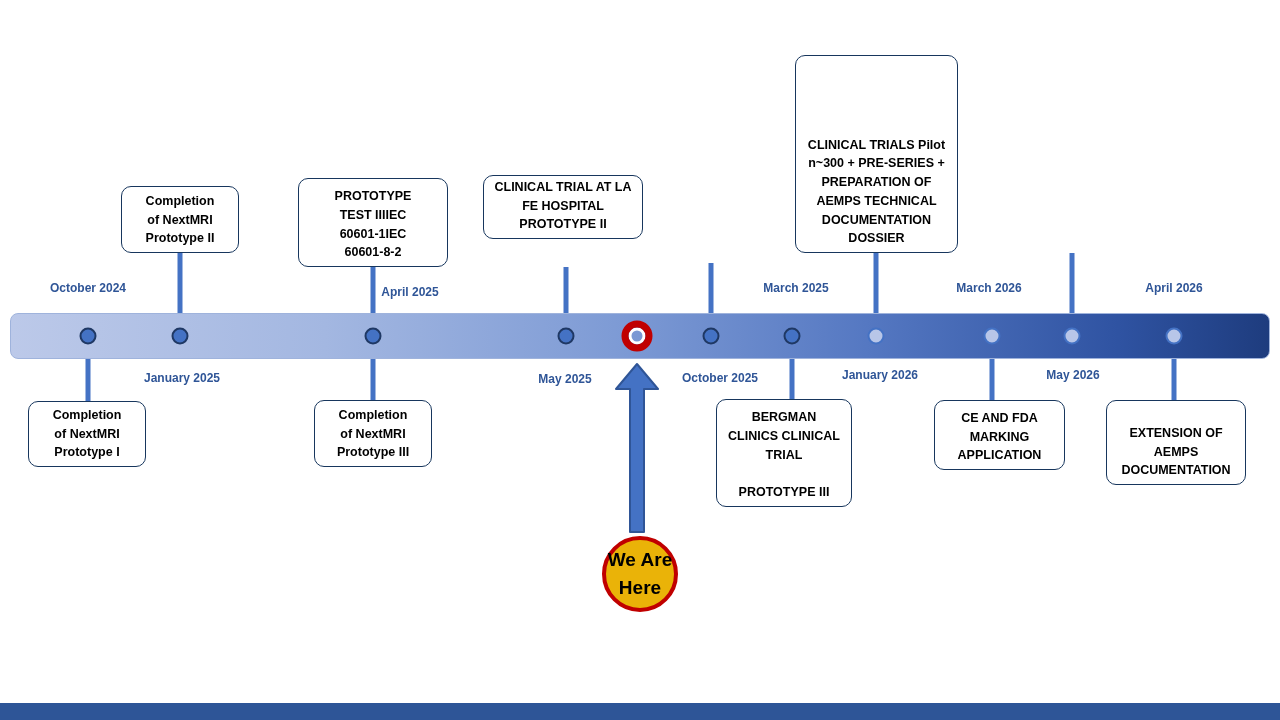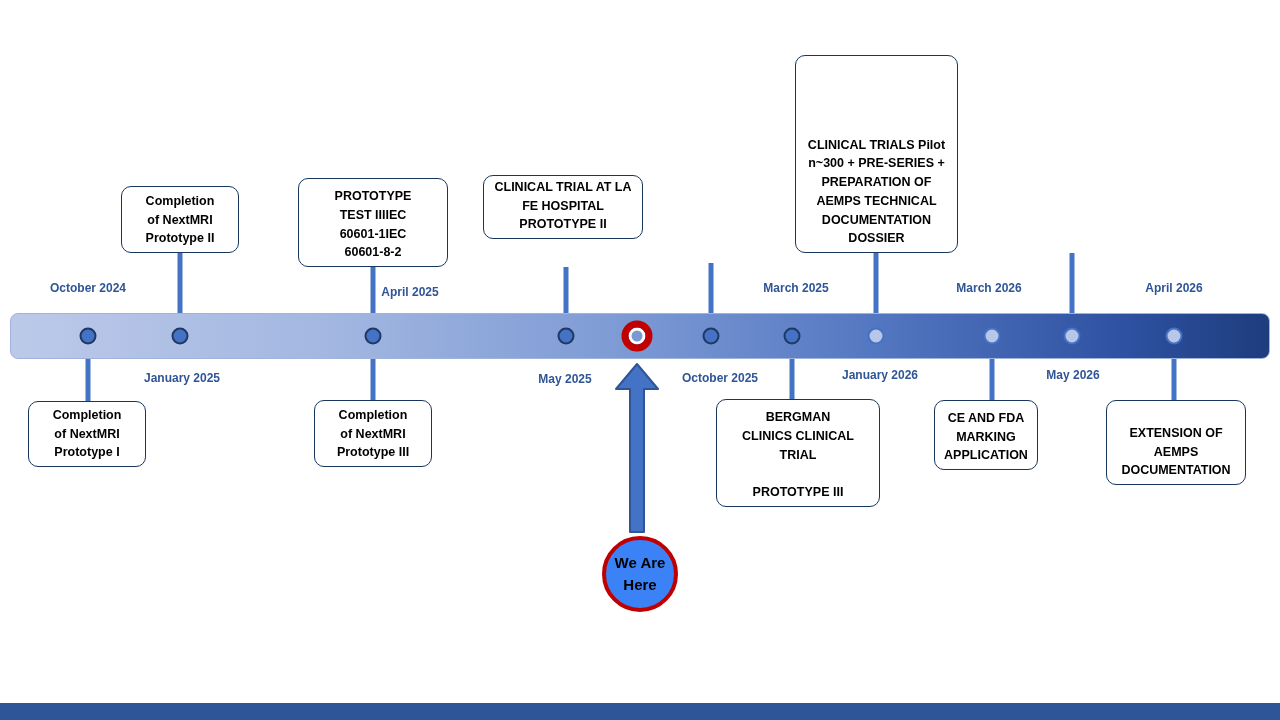--- a/index.html
+++ b/index.html
@@ -89,26 +89,26 @@
   }
   .red-star { color: #C00000; margin-left: 3px; }
 
   .arrow-svg { position: absolute; z-index: 2; }
 
   .wah-badge {
     position: absolute;
     width: 76px; height: 76px;
     border-radius: 50%;
     border: 4px solid #C00000;
-    background: #3b82f6;
+    background: #eab308;
     display: flex;
     align-items: center;
     justify-content: center;
     text-align: center;
-    font-size: 15px;
+    font-size: 19px;
     font-weight: bold;
     color: #000000;
     line-height: 1.45;
     white-space: pre-line;
     z-index: 2;
   }
 </style>
 </head>
 <body>
 
@@ -156,28 +156,28 @@
   <div class="callout" style="left:28px;top:401px;width:118px;height:66px">
     <span class="txt">Completion
 of NextMRI
 Prototype I</span>
   </div>
   <div class="callout" style="left:314px;top:400px;width:118px;height:67px">
     <span class="txt">Completion
 of NextMRI
 Prototype III</span>
   </div>
-  <div class="callout" style="left:716px;top:399px;width:164px;height:108px">
+  <div class="callout" style="left:716px;top:399px;width:136px;height:108px">
     <span class="txt">BERGMAN
 CLINICS CLINICAL
 TRIAL
 
 PROTOTYPE III</span>
   </div>
-  <div class="callout" style="left:934px;top:400px;width:104px;height:70px">
+  <div class="callout" style="left:934px;top:400px;width:131px;height:70px">
     <span class="txt">CE AND FDA
 MARKING
 APPLICATION</span>
   </div>
   <div class="callout" style="left:1106px;top:400px;width:140px;height:85px">
     <span class="txt">EXTENSION OF
 AEMPS
 DOCUMENTATION</span>
   </div>
 

